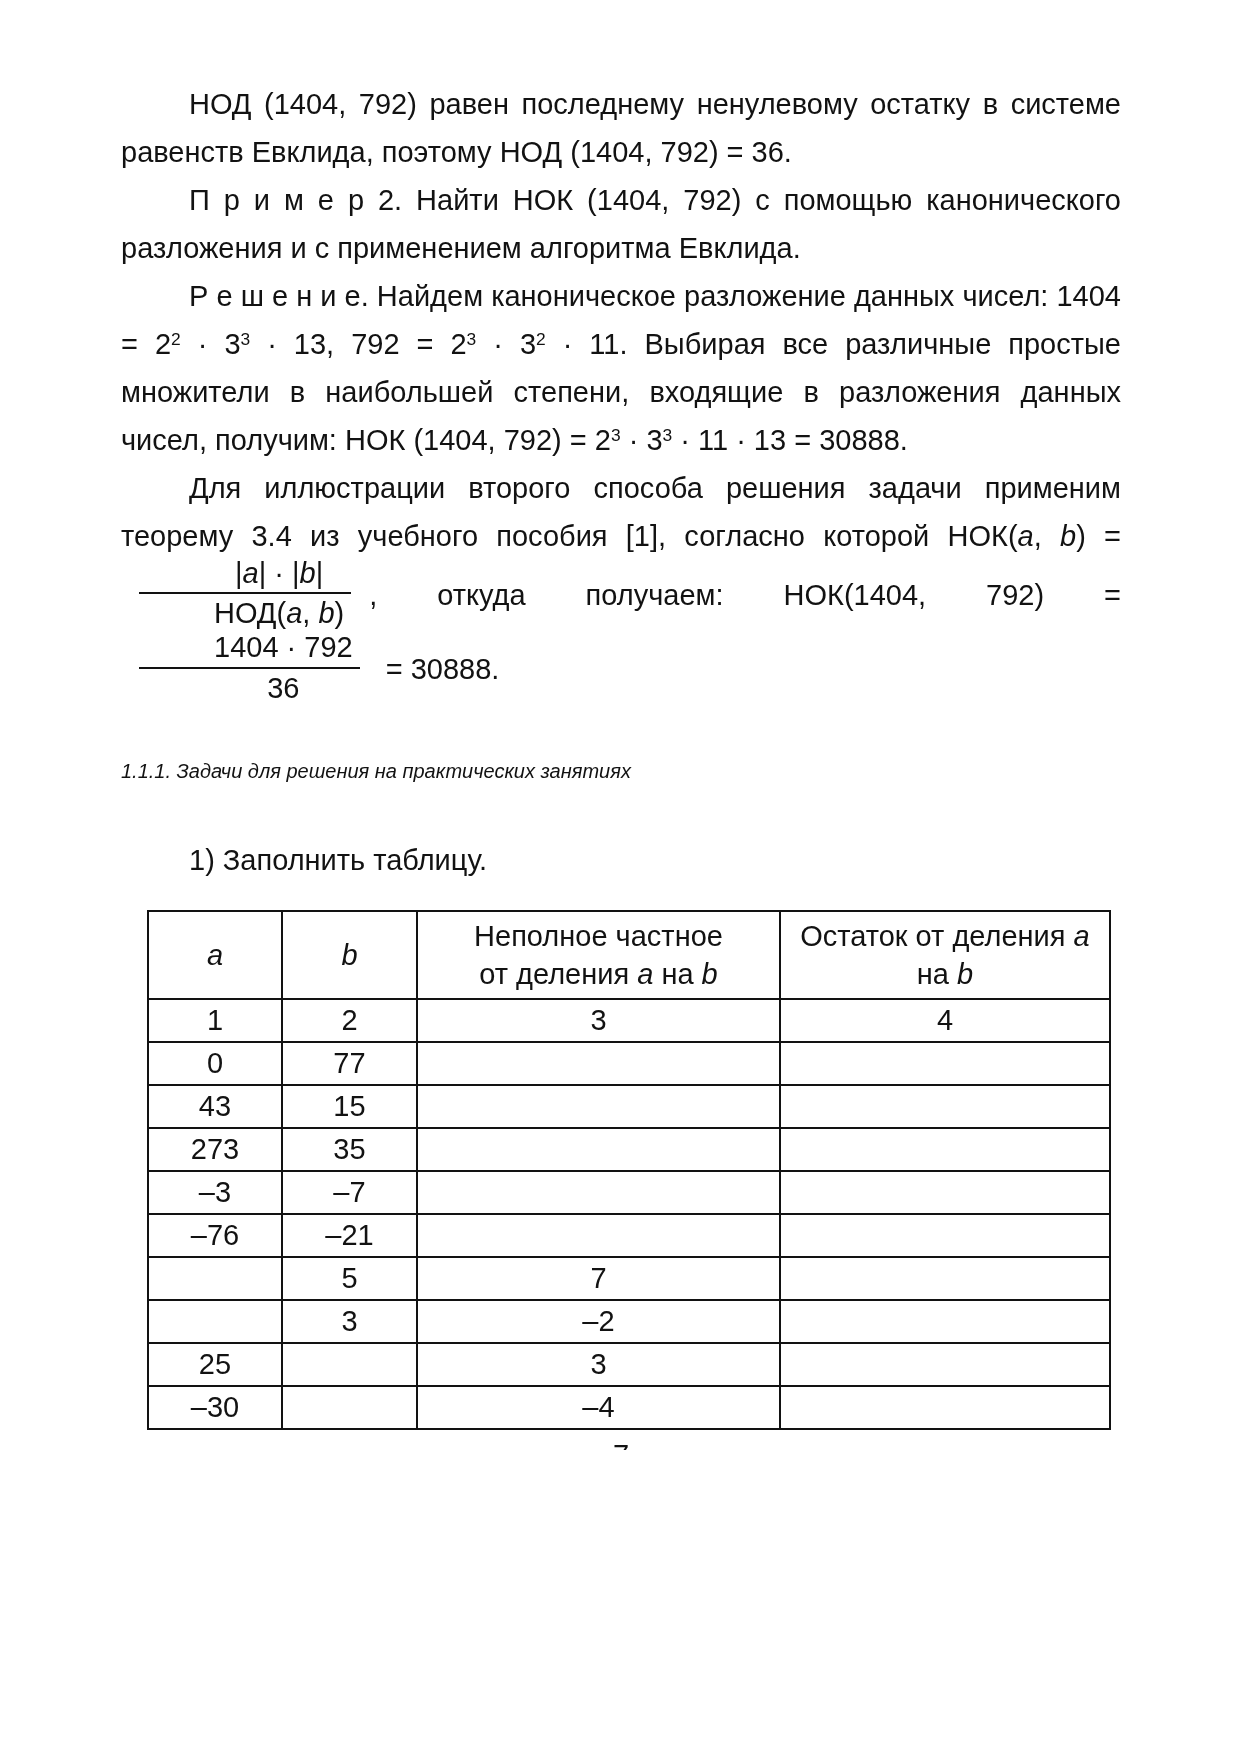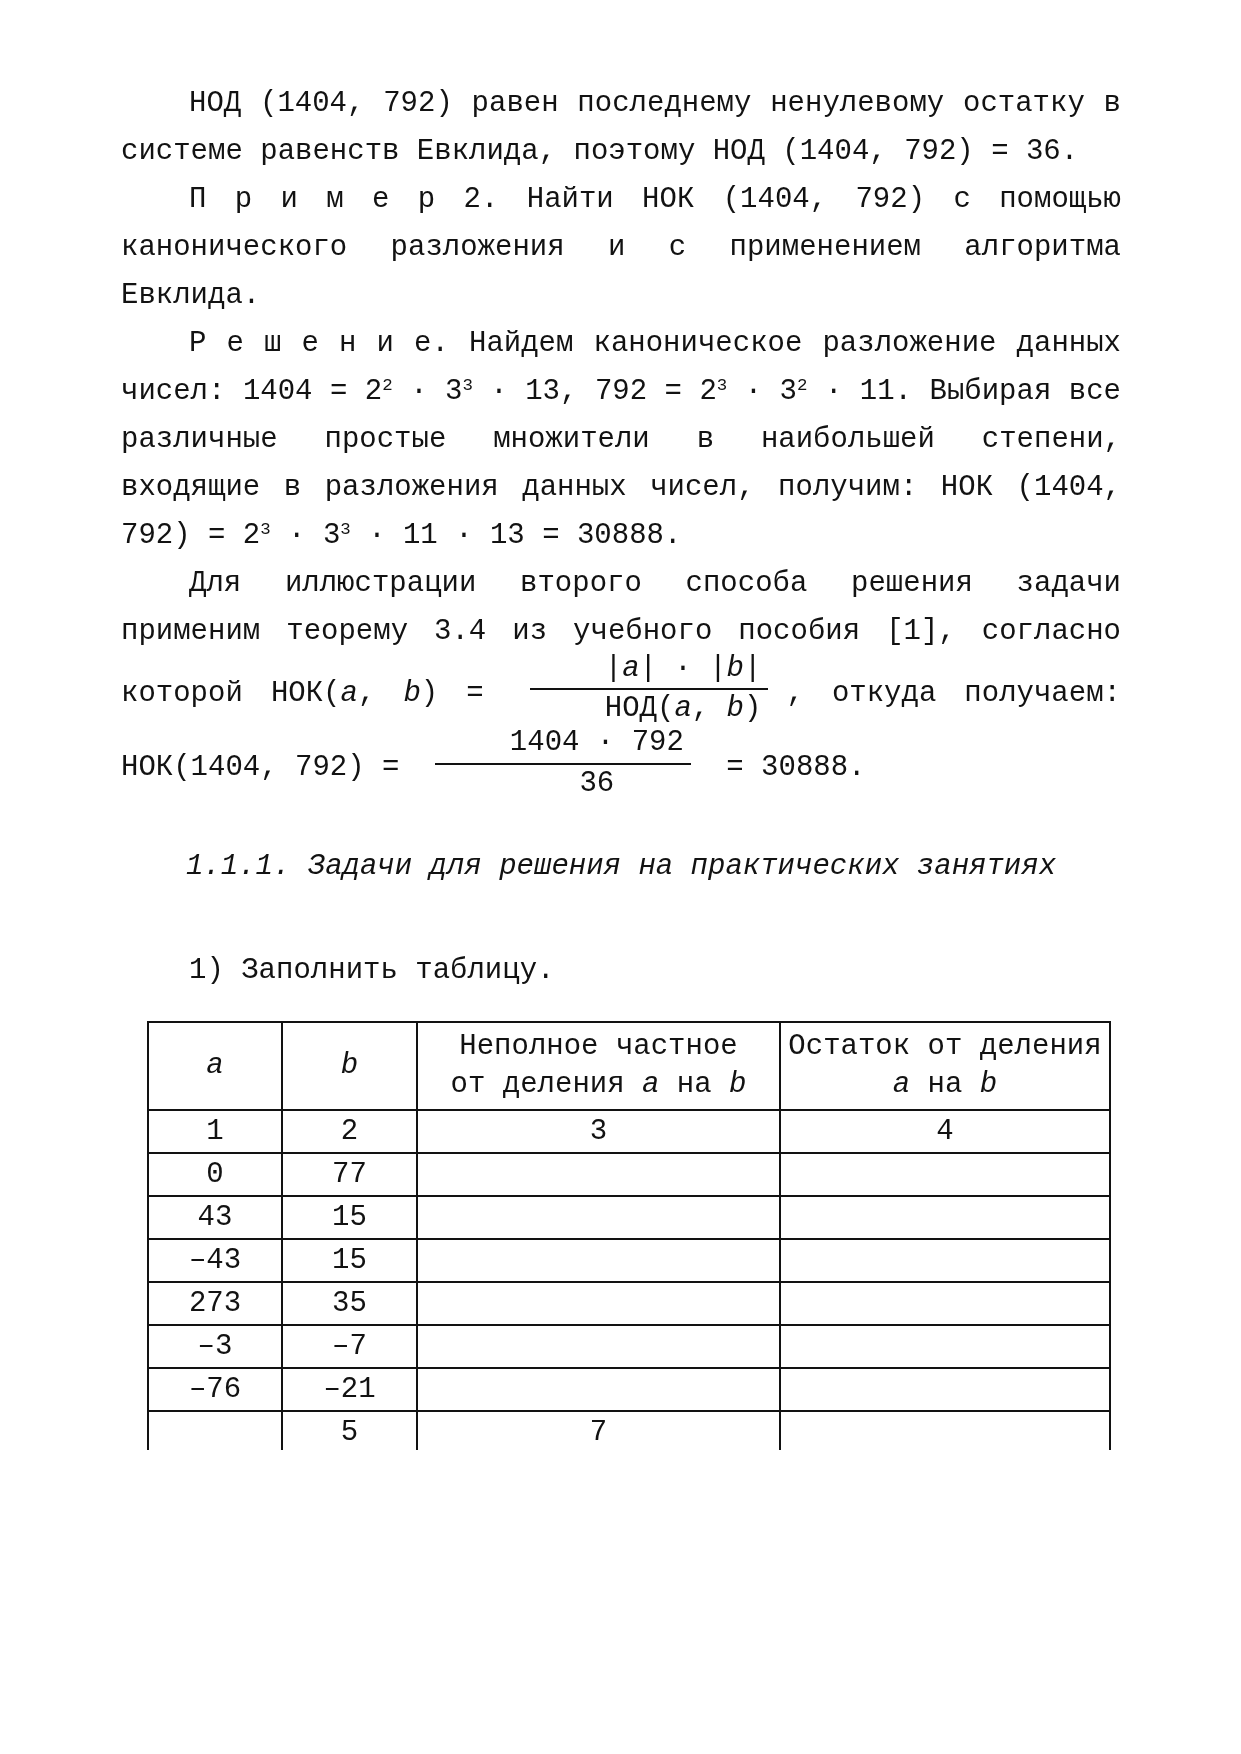--- a/index.html
+++ b/index.html
@@ -3,21 +3,21 @@
 <meta charset="utf-8">
 <style>
   html,body { margin:0; padding:0; background:#ffffff; }
   .page {
     position:relative;
     width:1241px; height:1450px;
     box-sizing:border-box;
     padding:80px 120px 0 121px;
     background:#ffffff;
     color:#121212;
-    font-family:Liberation Mono, monospace;
+    font-family:Liberation Sans, sans-serif;
     font-size:29px;
     line-height:48px;
     overflow:hidden;
   }
   .para { margin:0; text-align:justify; text-indent:68px; }
   .para i { font-style:italic; }
   sup.exp {
     font-size:0.60em;
     line-height:0;
     position:relative;
@@ -28,26 +28,26 @@
     display:inline-block;
     vertical-align:middle;
     text-align:center;
     line-height:1.18;
     margin:0 18px;
     transform:translateY(-4px);
   }
   .frac .num { display:block; border-bottom:2px solid #121212; padding:0 7px 2px; }
   .frac .den { display:block; padding:2px 7px 0; }
   .heading {
-    margin:38px 0 56px;
-    text-align:center;
+    margin:38px 0 41px;
+    text-align:left;
     text-indent:0;
     font-style:italic;
     font-weight:normal;
-    font-size:29px;
+    font-size:20px;
     line-height:48px;
   }
   .task { margin:0 0 26px 0; }
   table.div-table {
     border-collapse:collapse;
     table-layout:fixed;
     margin-left:26px;
     width:962px;
     font-size:29px;
   }
@@ -108,26 +108,20 @@
         <td></td>
         <td></td>
       </tr>
       <tr>
         <td>43</td>
         <td>15</td>
         <td></td>
         <td></td>
       </tr>
       <tr>
-        <td>–43</td>
-        <td>15</td>
-        <td></td>
-        <td></td>
-      </tr>
-      <tr>
         <td>273</td>
         <td>35</td>
         <td></td>
         <td></td>
       </tr>
       <tr>
         <td>–3</td>
         <td>–7</td>
         <td></td>
         <td></td>

